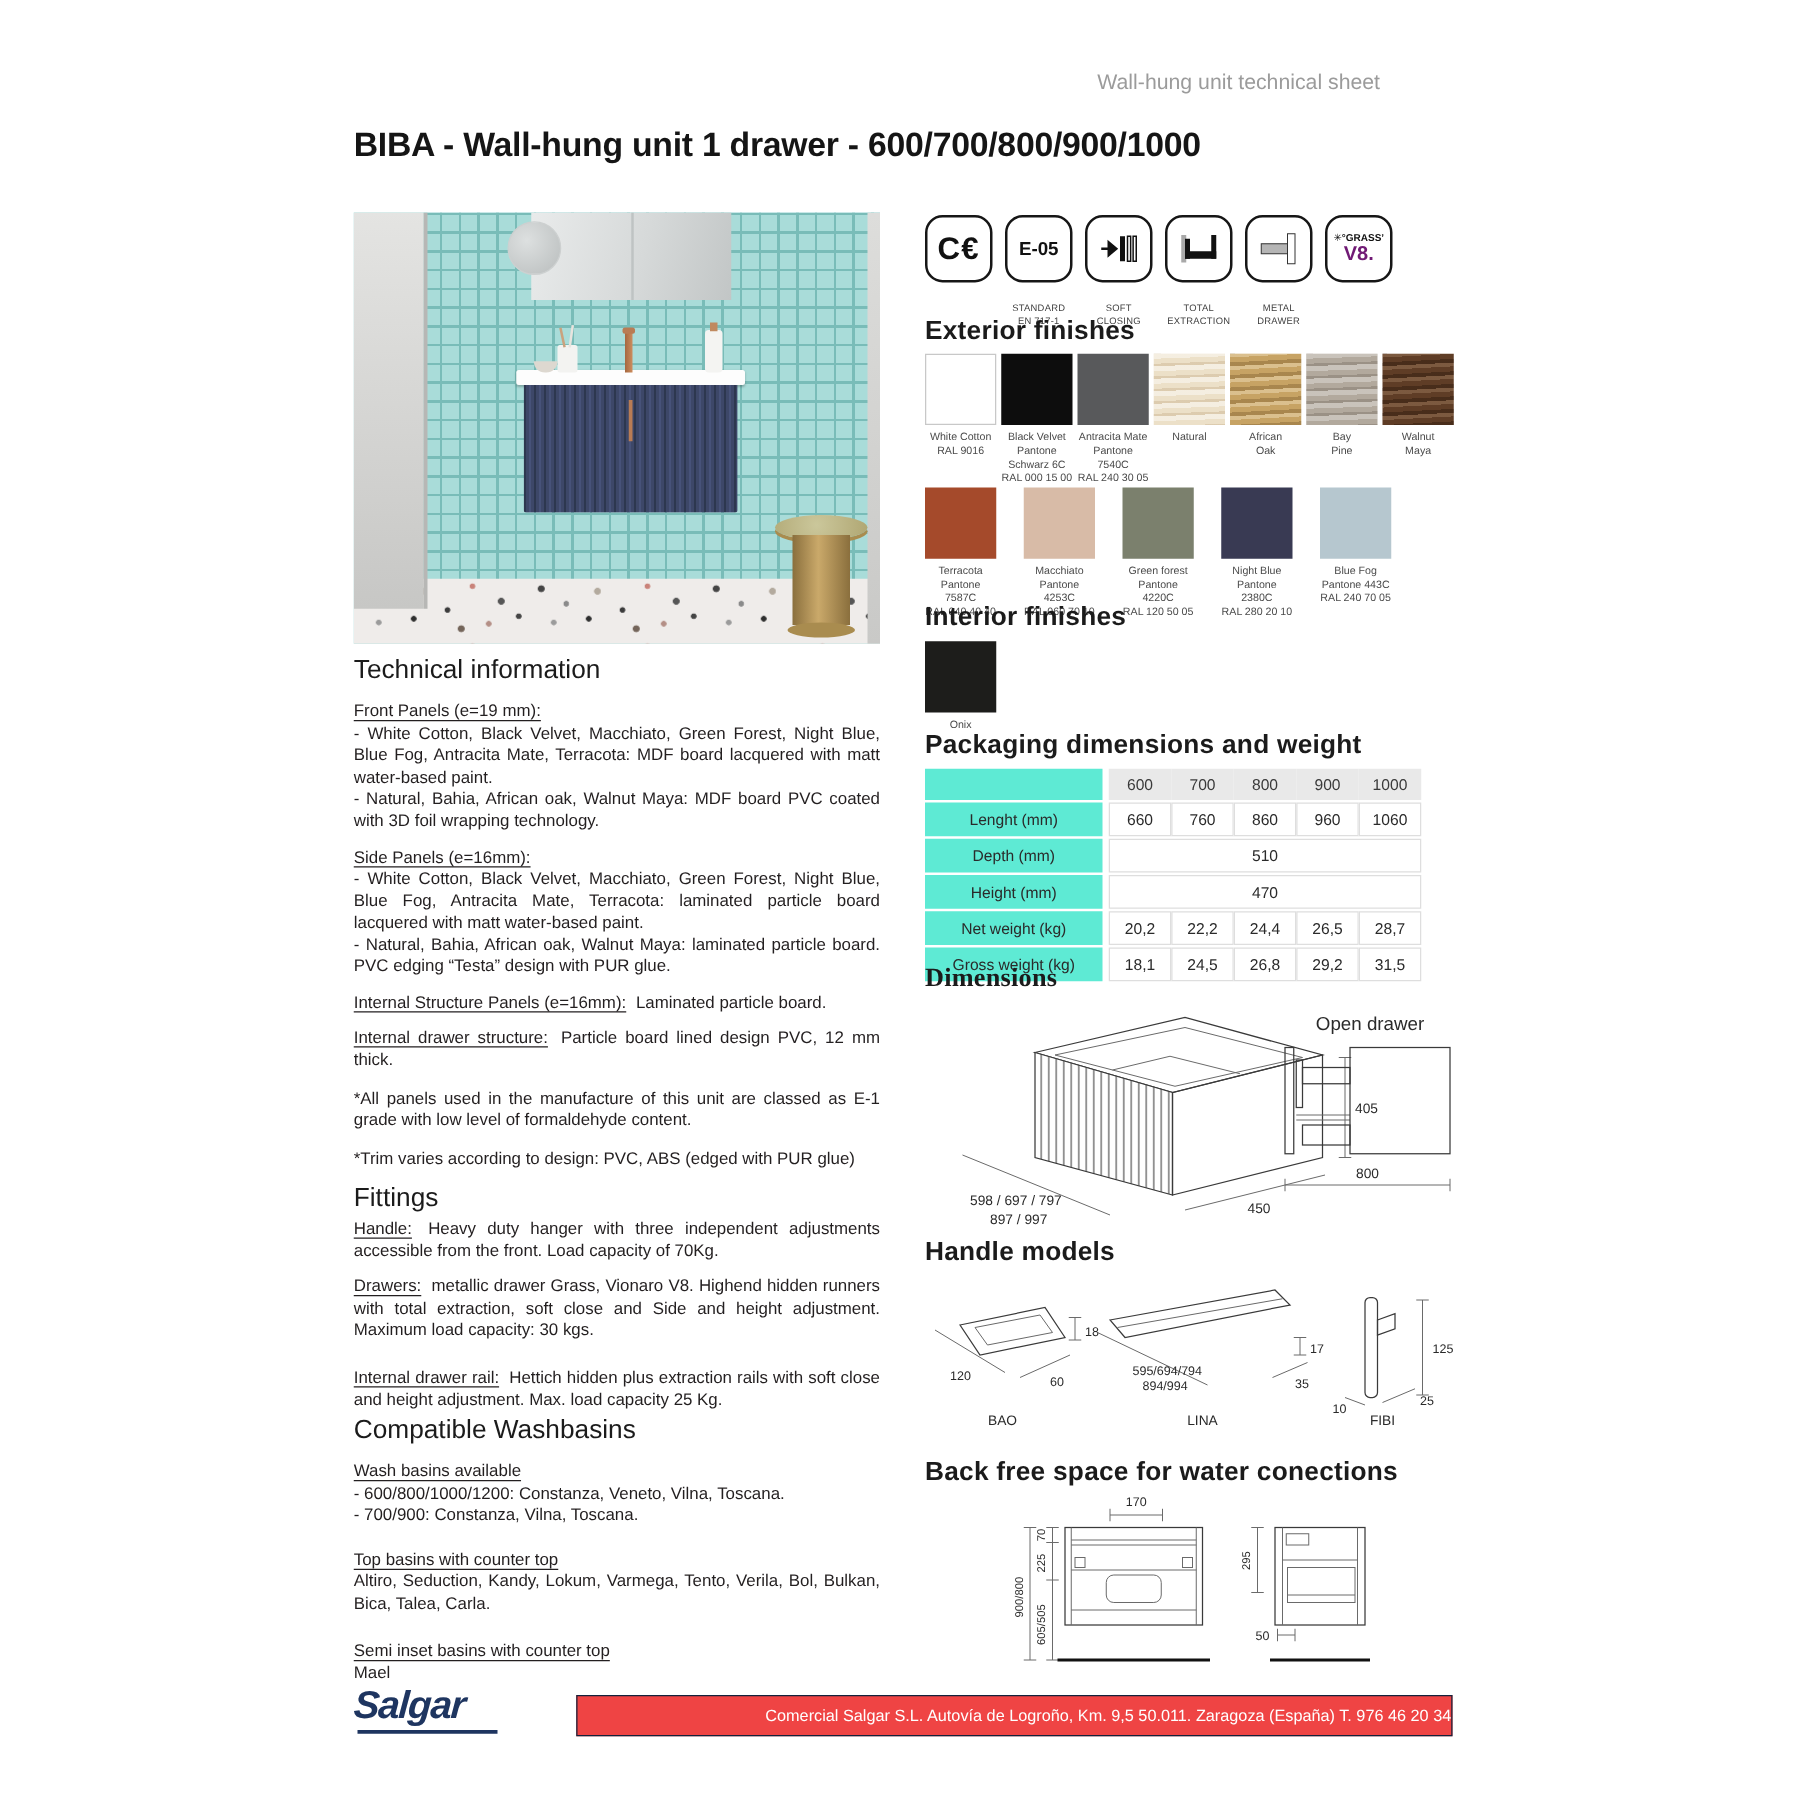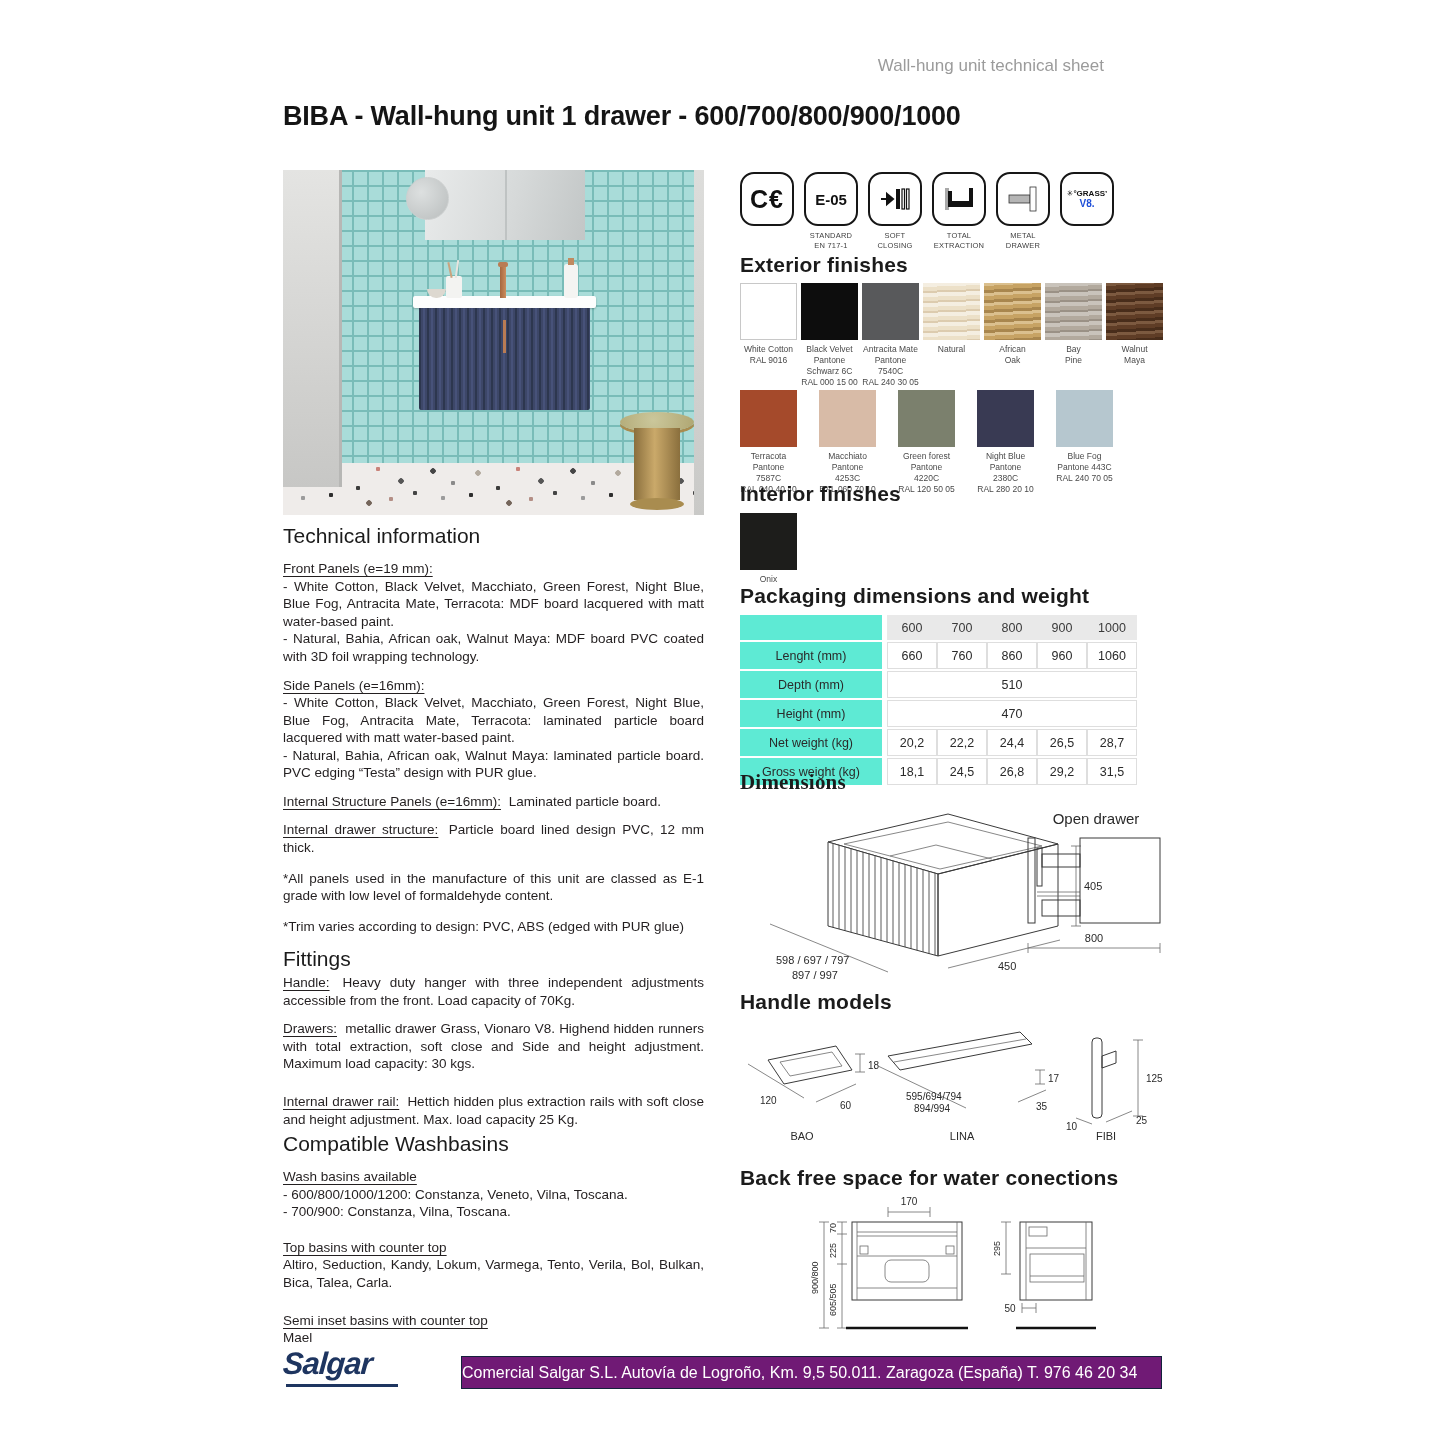--- a/index.html
+++ b/index.html
@@ -61,23 +61,23 @@
   .stool-body{position:absolute;left:351px;top:258px;width:46px;height:72px;
     background:linear-gradient(90deg,#8a6f3d,#caa96a 45%,#8a6f3d);}
   .stool-base{position:absolute;left:347px;top:328px;width:54px;height:12px;border-radius:50%;background:#a98c4f;}
   
   .badges{left:740px;top:172px;display:flex;gap:10px;}
   .badge-wrap{width:54px;text-align:center;}
   .badge{width:50px;height:50px;border:2.5px solid #161616;border-radius:14px;background:#fff;
          display:flex;align-items:center;justify-content:center;flex-direction:column;}
   .badge-ce{font-size:25px;font-weight:600;letter-spacing:1px;color:#111;}
   .badge-e05{font-size:15px;font-weight:600;color:#111;}
-  .badge-cap{margin-top:5px;font-size:7.5px;line-height:1.35;color:#3f3f3f;letter-spacing:0.2px;}
+  .badge-cap{margin-top:16px;font-size:7.5px;line-height:1.35;color:#3f3f3f;letter-spacing:0.2px;}
   .grass1{font-size:8px;font-weight:700;color:#111;}
-  .grass2{font-size:10px;font-weight:700;color:#1d4ed8;}
+  .grass2{font-size:16px;font-weight:700;color:#701a75;}
   
   .swrow{display:flex;gap:4px;}
   .sw{width:57px;}
   .chip{width:57px;height:57px;box-sizing:border-box;}
   .chip.brd{border:1px solid #c8c8c8;}
   .swlab{margin-top:4px;font-size:8.5px;line-height:1.3;color:#4a4a4a;text-align:center;}
   .swlab div{min-height:1px;}
   .wood1{background-image:repeating-linear-gradient(178deg,rgba(255,255,255,.45) 0 4px,rgba(0,0,0,0) 4px 8px,rgba(150,110,60,.18) 8px 10px);}
   .wood2{background-image:repeating-linear-gradient(177deg,rgba(255,245,220,.35) 0 3px,rgba(0,0,0,0) 3px 7px,rgba(90,60,20,.28) 7px 10px);}
   .wood3{background-image:repeating-linear-gradient(178deg,rgba(255,255,255,.30) 0 4px,rgba(0,0,0,0) 4px 8px,rgba(70,60,50,.22) 8px 10px);}
@@ -89,22 +89,22 @@
   .ptable .val{width:46px;background:#fff;border:1px solid #dedede;}
   .ptable .hval{width:46px;background:#e9e9e9;color:#3a3a3a;}
   .ptable .gap{width:3px;background:transparent;border:none;}
   
   svg text{fill:#2a2a2a;}
   .dline{stroke:#3a3a3a;stroke-width:1;fill:none;}
   .dthin{stroke:#6a6a6a;stroke-width:0.8;fill:none;}
   
   .logo{left:283px;top:1346px;font-size:31px;font-weight:700;font-style:italic;color:#1e3560;letter-spacing:-1px;transform:skewX(-4deg);}
   .logo-bar{left:286px;top:1384px;width:112px;height:2.5px;background:#1e3560;}
-  .fbar{left:461px;top:1356px;width:699px;height:31px;background:#701a75;border:1px solid #14223c;
-        display:flex;align-items:center;justify-content:flex-start;color:#ffffff;font-size:16px;}
+  .fbar{left:461px;top:1356px;width:699px;height:31px;background:#ef4444;border:1px solid #14223c;
+        display:flex;align-items:center;justify-content:flex-end;color:#ffffff;font-size:13px;}
 </style>
 </head>
 <body>
 
 <div class="page">
 
   <div class="abs hdr-right">Wall-hung unit technical sheet</div>
   <div class="abs title">BIBA - Wall-hung unit 1 drawer - 600/700/800/900/1000</div>
 
   <div class="abs photo">

